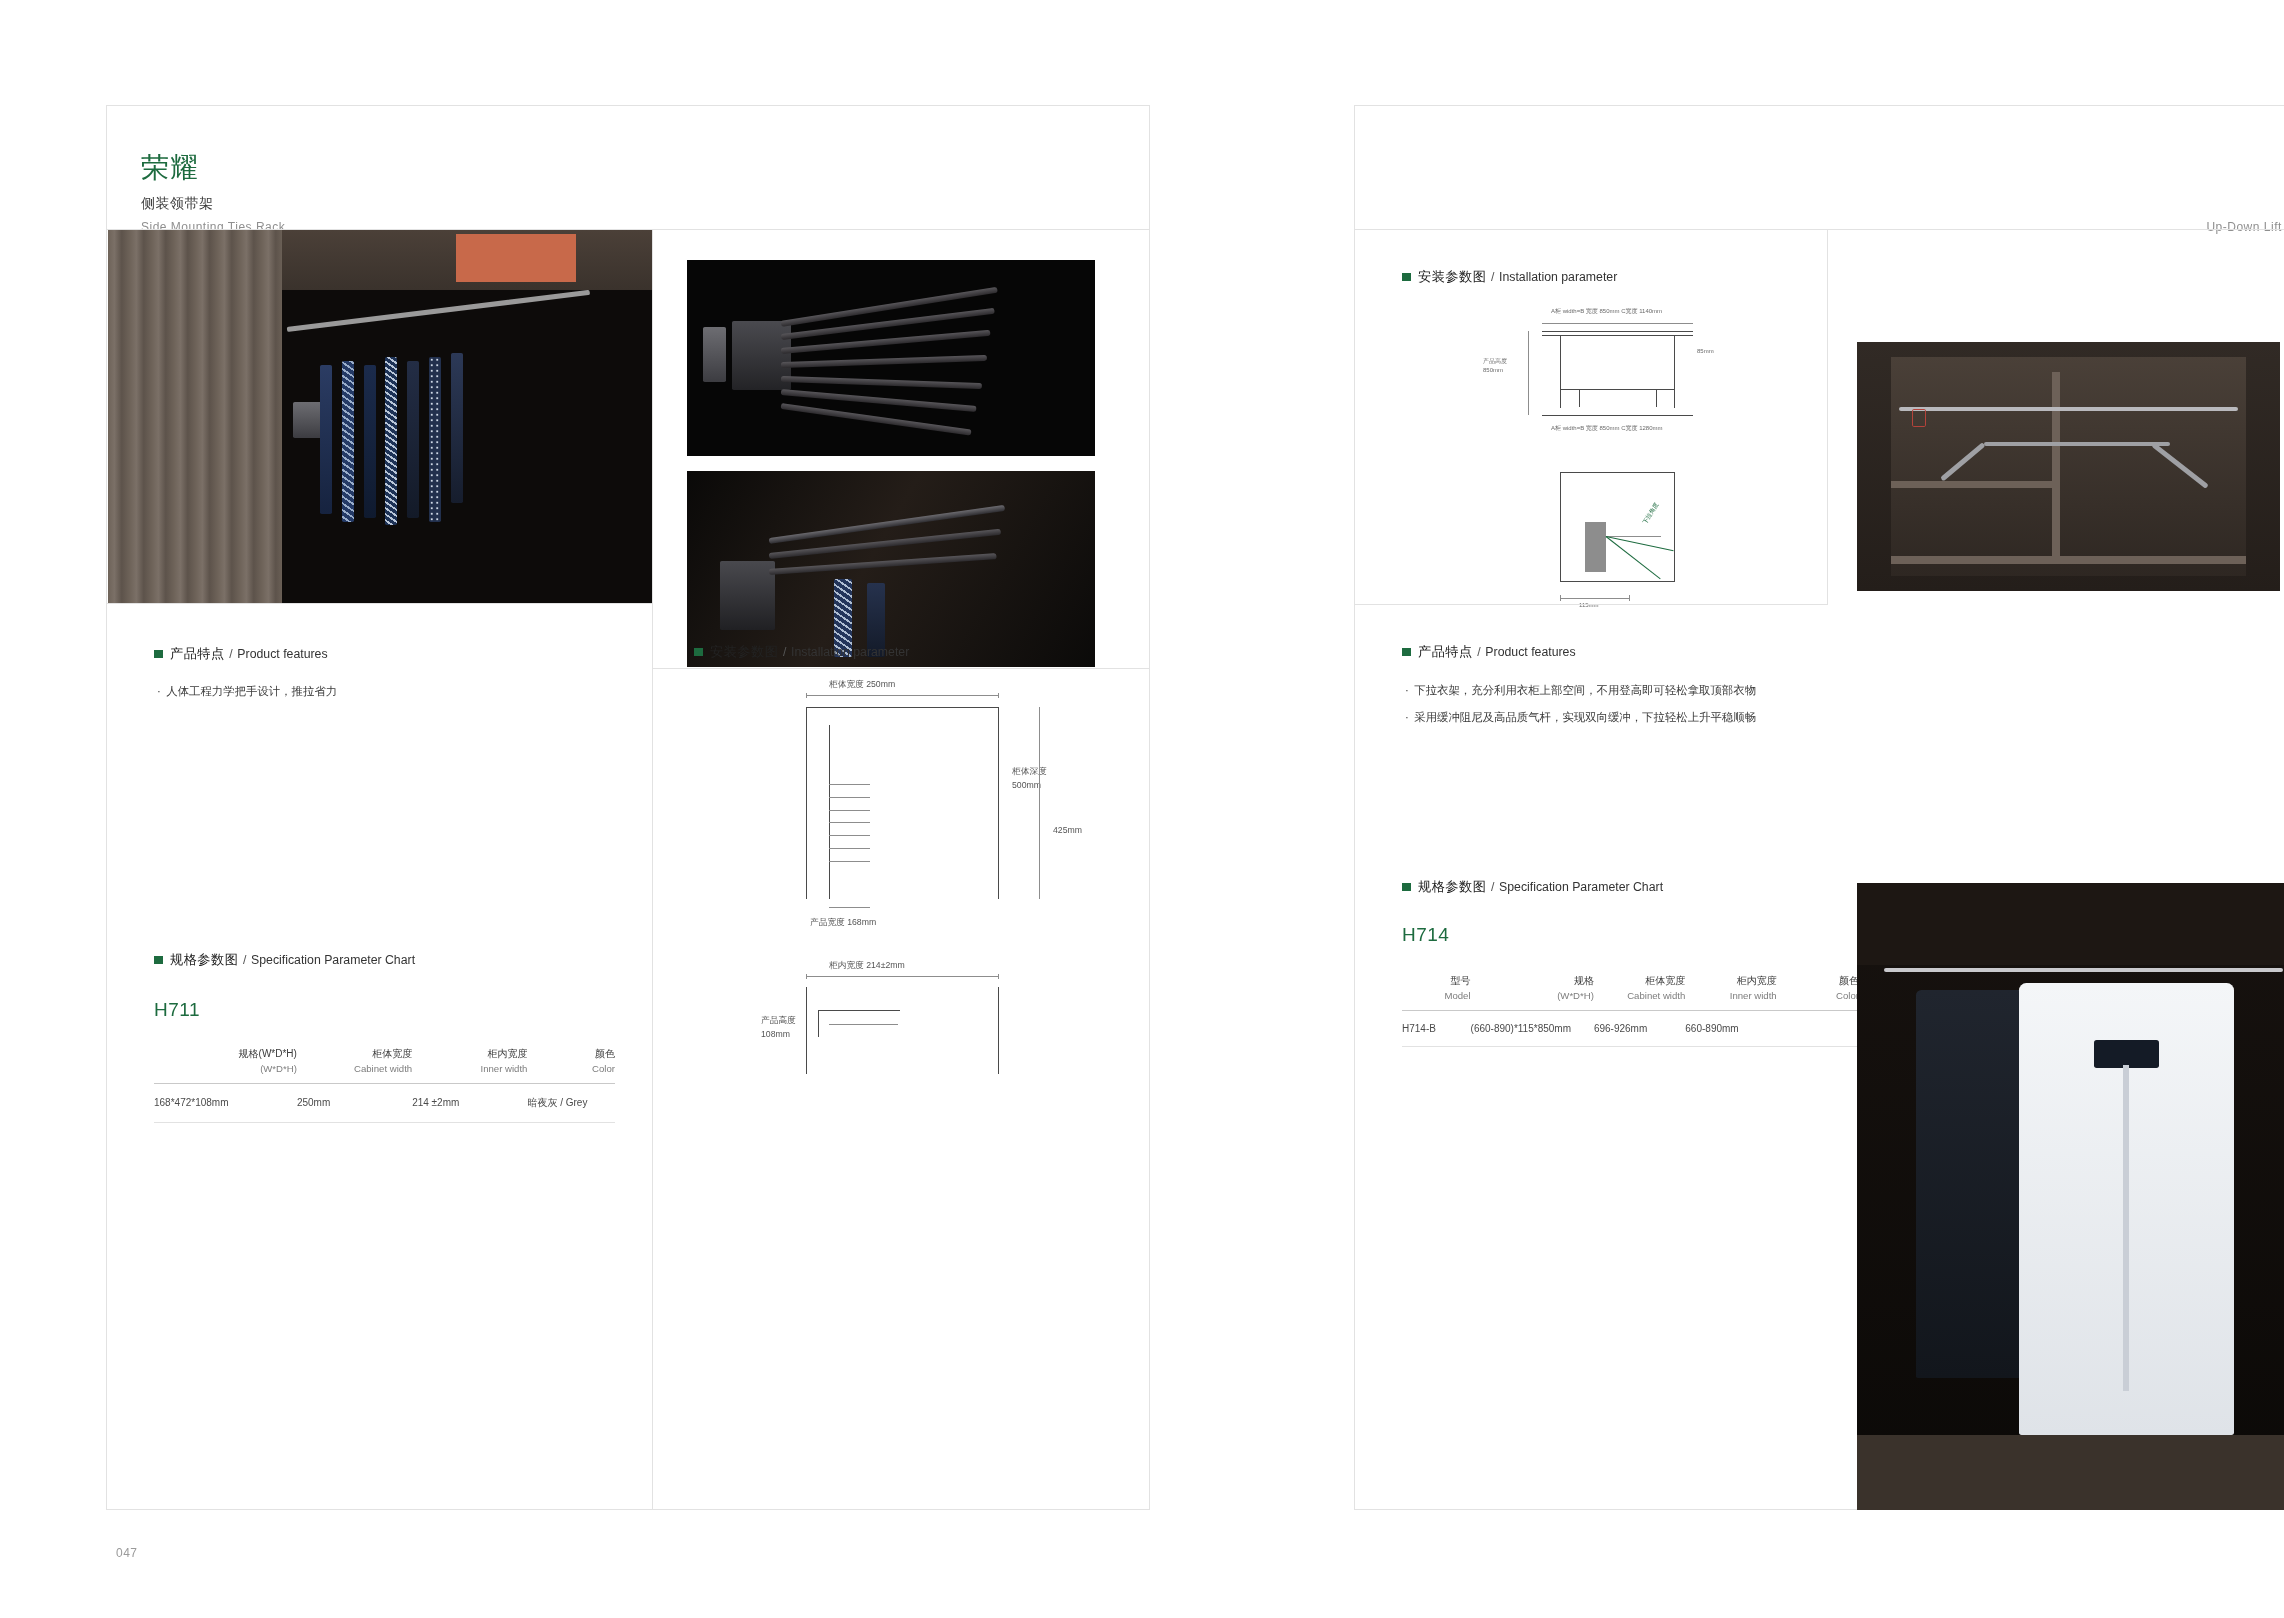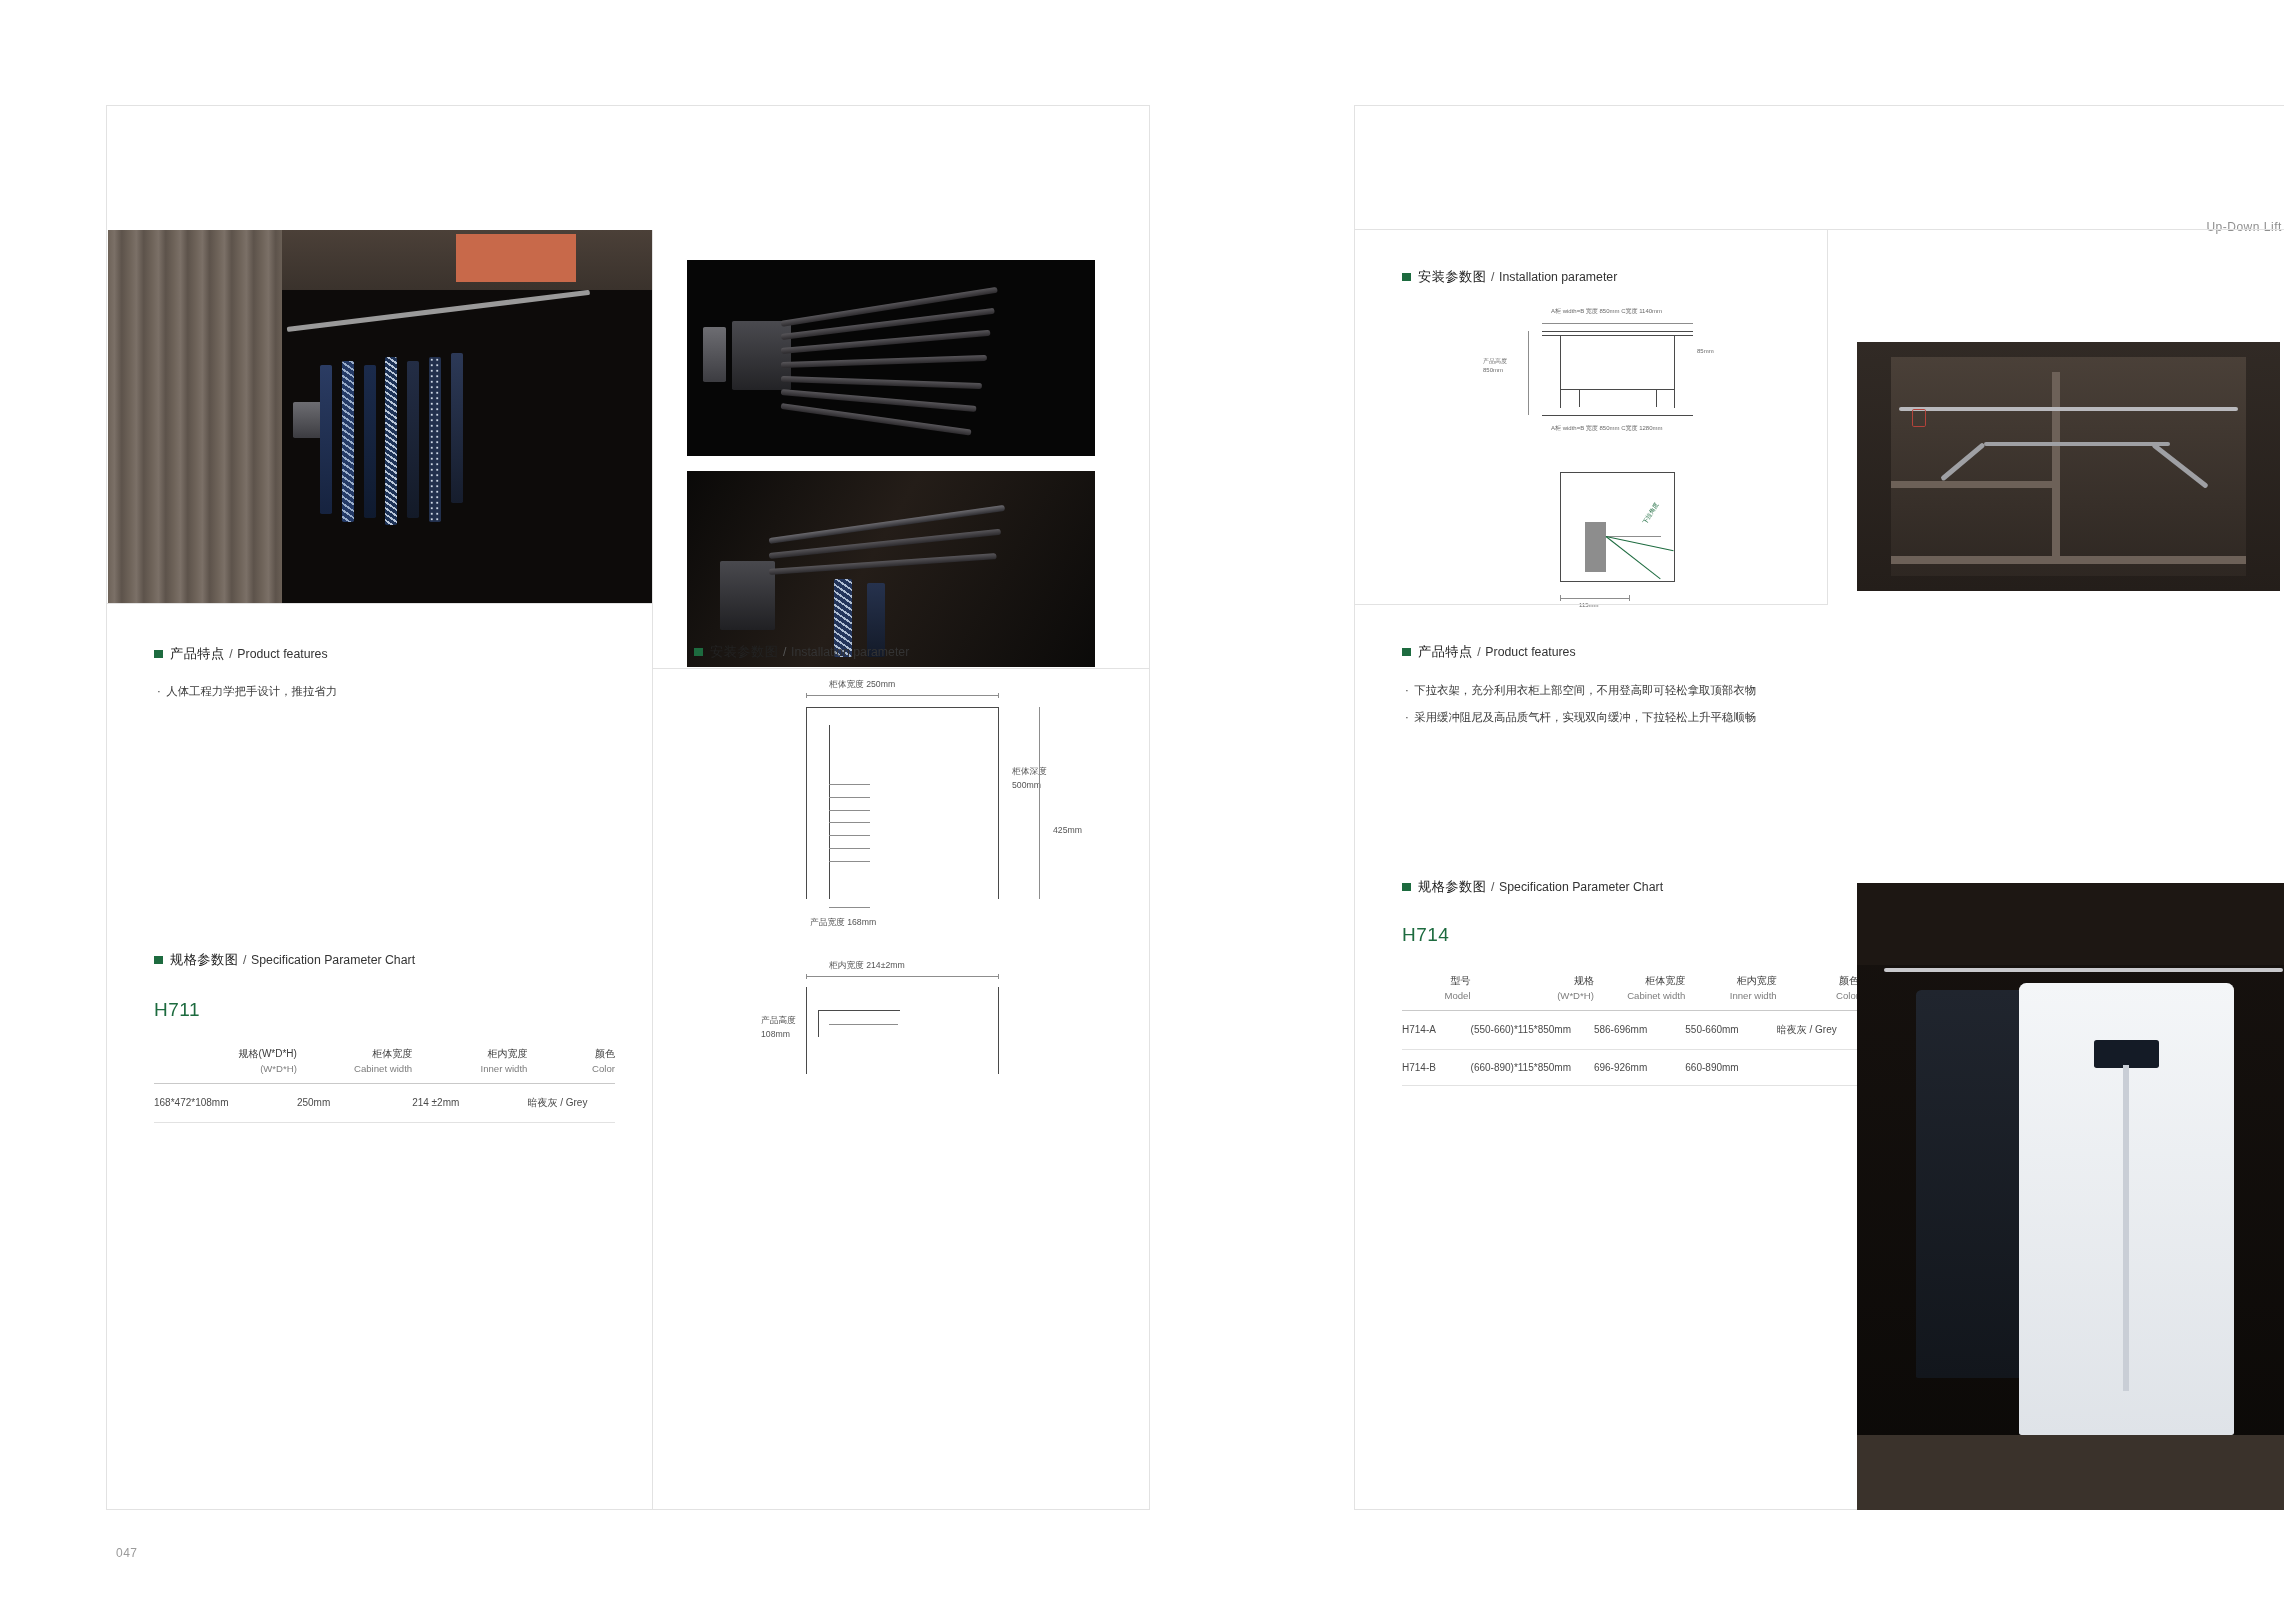--- a/index.html
+++ b/index.html
@@ -106,20 +106,28 @@
   .dtxt{position:absolute;font-size:8.7px;color:#555;white-space:nowrap;}
   .dtxt.sm{font-size:6px;color:#6a6a6a;}
 </style>
 </head>
 <body>
 
 <div class="spread">
 
   <div class="page page-left">
 
+    <div class="header">
+      <div class="hdr-left">
+        <div class="brand">荣耀</div>
+        <div class="sub-cn">侧装领带架</div>
+        <div class="sub-en">Side Mounting Ties Rack</div>
+      </div>
+      <div class="hdr-rule" style="top:123px;"></div>
+    </div>
 
     <div class="photo photo-ties" style="left:0.5px;top:124px;width:545px;height:374px;">
       <div class="ties-panel"></div>
       <div class="ties-top"></div>
       <div class="ties-orange"></div>
       <div class="ties-dark"></div>
       <div class="ties-rail"></div>
       <div class="bracket" style="left:34%;top:46%;width:32px;height:36px;"></div>
       <div class="tie" style="left:39%;top:36%;height:40%;background:linear-gradient(180deg,#2b3c63,#16233f);"></div>
       <div class="tie" style="left:43%;top:35%;height:43%;background:repeating-linear-gradient(35deg,#243a66 0 3.7px,#9aaecb 3.7px 5.5px);"></div>
@@ -372,27 +380,20 @@
             <div class="th-sub">Inner width</div>
           </th>
           <th style="width:18%">
             <div>颜色</div>
             <div class="th-sub">Color</div>
           </th>
         </tr>
       </thead>
       <tbody>
         <tr>
-          <td>H714-A</td>
-          <td>(550-660)*115*850mm</td>
-          <td>586-696mm</td>
-          <td>550-660mm</td>
-          <td>暗夜灰 / Grey</td>
-        </tr>
-        <tr>
           <td>H714-B</td>
           <td>(660-890)*115*850mm</td>
           <td>696-926mm</td>
           <td>660-890mm</td>
           <td></td>
         </tr>
       </tbody>
     </table>
 
     <div class="photo photo-shirt" style="left:502px;top:777px;width:539px;height:627px;">

